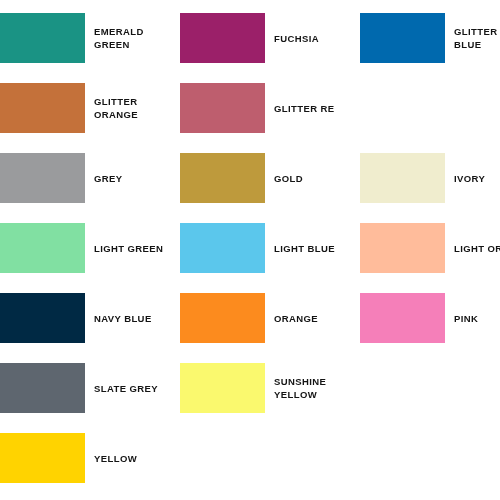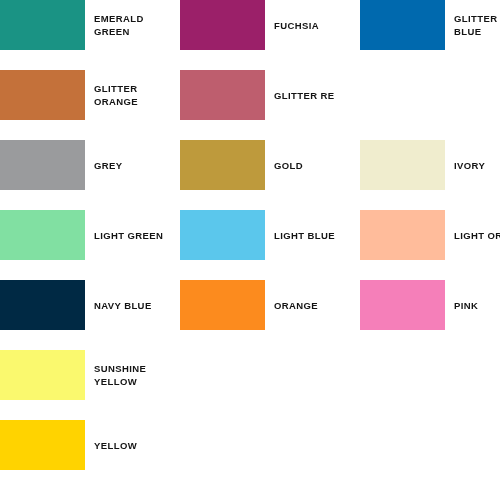--- a/index.html
+++ b/index.html
@@ -11,20 +11,21 @@
     width: 500px;
     height: 500px;
     overflow: hidden;
     font-family: "Liberation Sans", sans-serif;
   }
   #palette-grid {
     position: relative;
     width: 500px;
     height: 426px;
     box-sizing: border-box;
+    padding-top: 13px;
   }
   .swatch-row {
     display: flex;
     height: 70px;
     width: 540px;
   }
   .swatch-cell {
     display: flex;
     align-items: center;
     width: 180px;
@@ -120,20 +121,24 @@
         <div class="swatch-chip" title="#FC8B1E" style="background: rgb(252, 139, 30);"></div>
         <div class="swatch-label">ORANGE</div>
       </div>
       <div class="swatch-cell">
         <div class="swatch-chip" title="#F57FB9" style="background: rgb(245, 127, 185);"></div>
         <div class="swatch-label">PINK</div>
       </div>
     </div>
     <div class="swatch-row">
       <div class="swatch-cell">
+        <div class="swatch-chip" title="#5E666F" style="background: rgb(94, 102, 111);"></div>
+        <div class="swatch-label">SLATE GREY</div>
+      </div>
+      <div class="swatch-cell">
         <div class="swatch-chip" title="#FAF96E" style="background: rgb(250, 249, 110);"></div>
         <div class="swatch-label">SUNSHINE
 YELLOW</div>
       </div>
     </div>
     <div class="swatch-row">
       <div class="swatch-cell">
         <div class="swatch-chip" title="#FFD300" style="background: rgb(255, 211, 0);"></div>
         <div class="swatch-label">YELLOW</div>
       </div>

